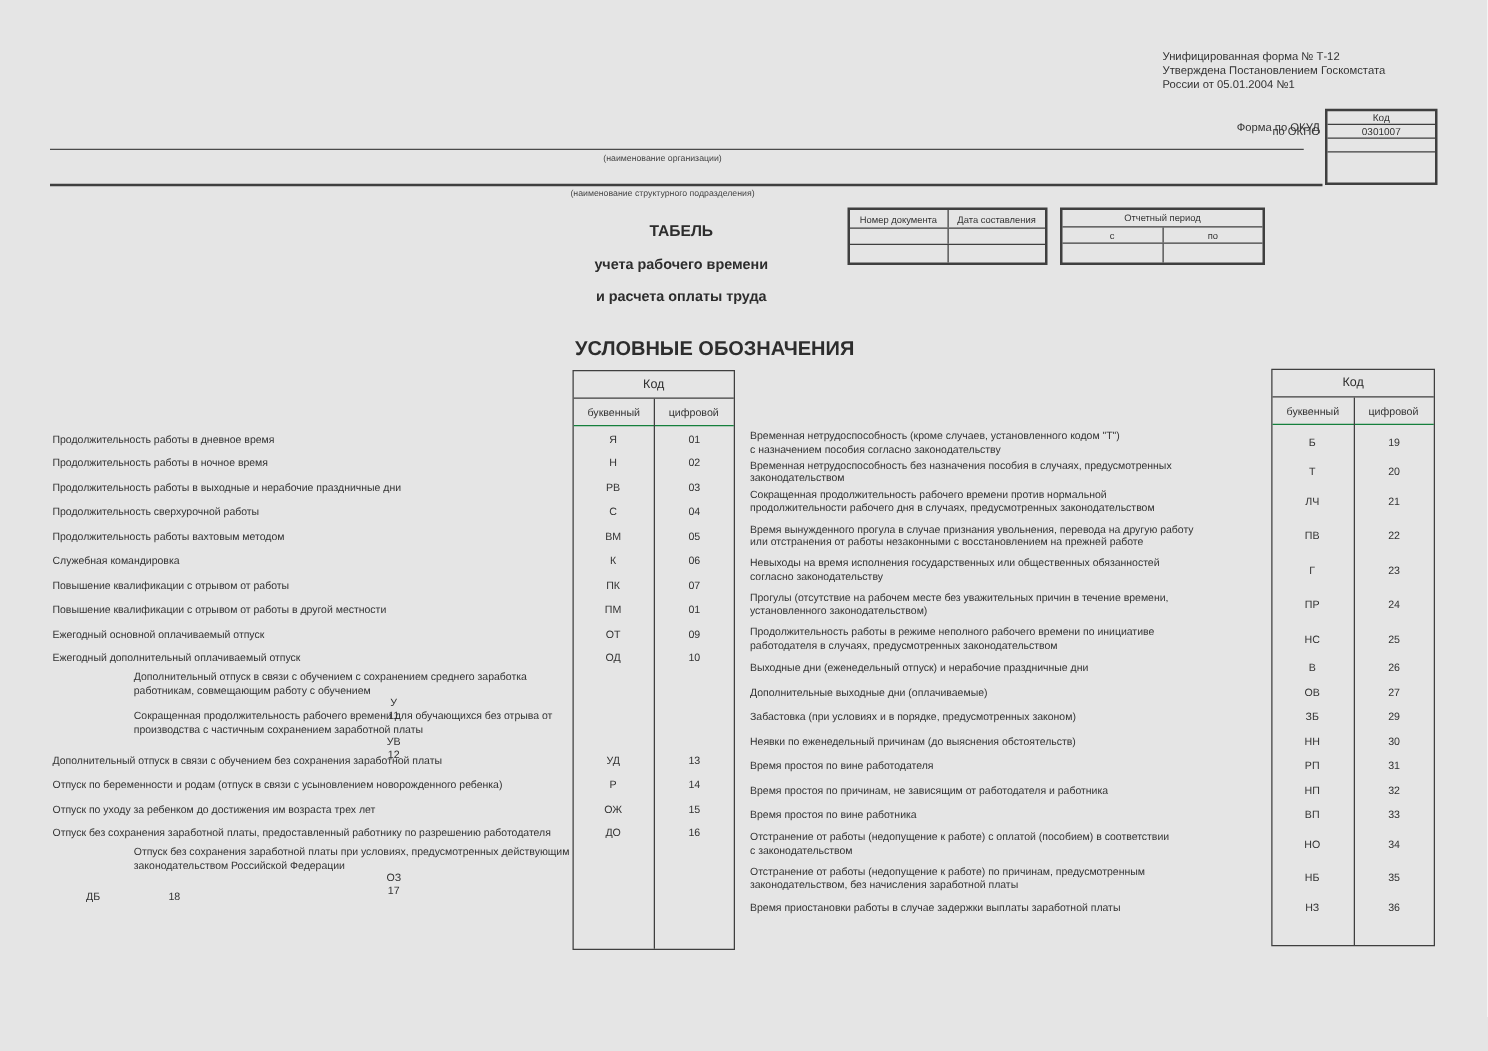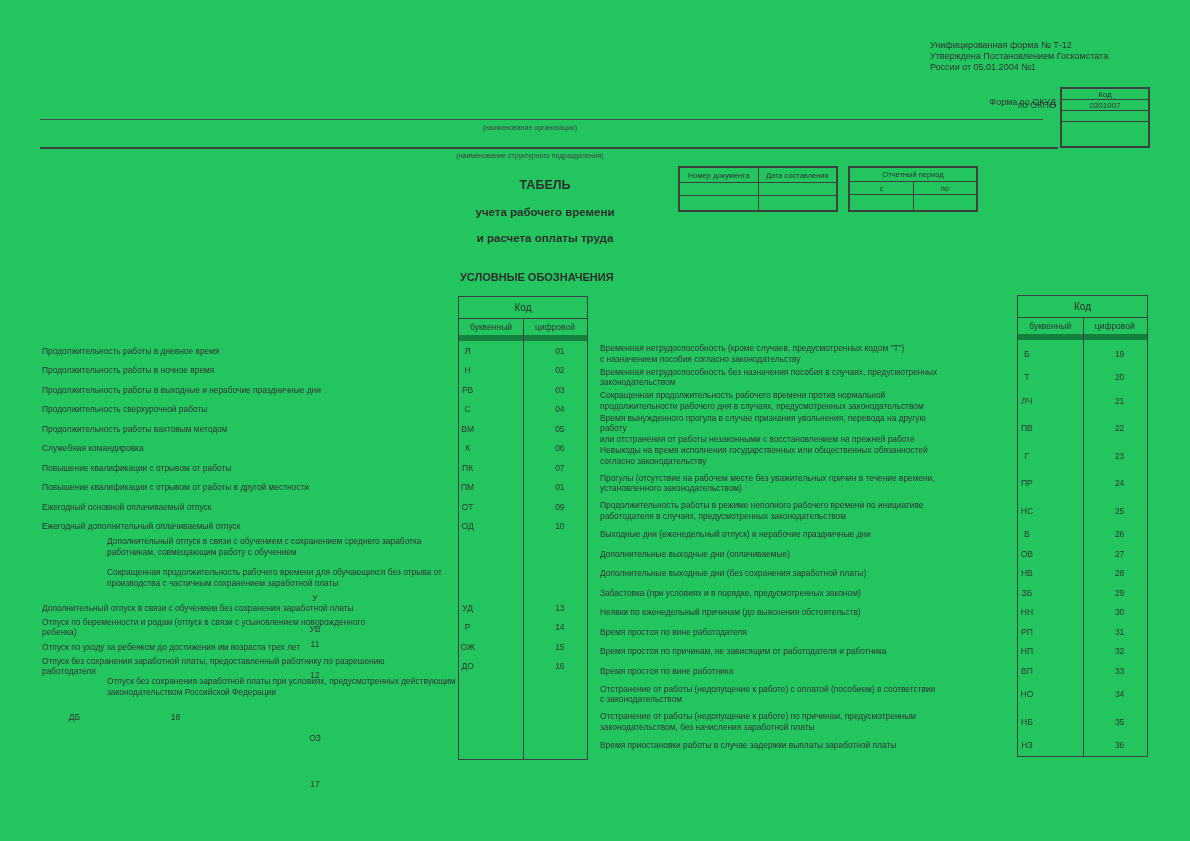--- a/index.html
+++ b/index.html
@@ -1,18 +1,18 @@
 <!DOCTYPE html>
 <html><head>
 <meta charset="utf-8">
 <style>
   * { margin:0; padding:0; box-sizing:border-box; }
   html,body { background:#fff; }
   .page {
-    position:relative; width:1190px; height:841px; background:#22c55e;
+    position:relative; width:1190px; height:841px; background:#e5e5e5;
     font-family:"Liberation Sans", sans-serif; color:#333; overflow:hidden;
   }
   .abs { position:absolute; }
 
   
   .form-ref { left:930px; top:40px; font-size:9px; line-height:11px; color:#333; }
 
   
   .okud-box { left:1060px; top:87px; width:90px; height:61px; border:2px solid #3f3f3f; font-size:8px; }
   .okud-box .r { height:11px; border-bottom:1px solid #3f3f3f; display:flex; align-items:center; justify-content:center; }
@@ -37,47 +37,47 @@
   .mtab { border:2px solid #3f3f3f; font-size:7.5px; color:#333; }
   .doc-meta { left:678px; top:166px; width:160px; height:46px; }
   .doc-meta .hd { display:flex; height:15px; border-bottom:1px solid #3f3f3f; }
   .doc-meta .hd div { flex:1; display:flex; align-items:center; justify-content:center; text-align:center; }
   .doc-meta .hd div:first-child { border-right:1px solid #3f3f3f; }
   .doc-meta .br { display:flex; height:13px; border-bottom:1px solid #3f3f3f; }
   .doc-meta .br.last { height:14px; border-bottom:none; }
   .doc-meta .br div { flex:1; }
   .doc-meta .br div:first-child { border-right:1px solid #3f3f3f; }
 
-  .period { left:848px; top:166px; width:130px; height:46px; }
+  .period { left:848px; top:166px; width:164px; height:46px; }
   .period .hd { height:14px; border-bottom:1px solid #3f3f3f; display:flex; align-items:center; justify-content:center; }
   .period .sub { display:flex; height:13px; border-bottom:1px solid #3f3f3f; }
   .period .sub div { flex:1; display:flex; align-items:center; justify-content:center; }
   .period .sub div:first-child { border-right:1px solid #3f3f3f; }
   .period .br { display:flex; height:15px; }
   .period .br div { flex:1; }
   .period .br div:first-child { border-right:1px solid #3f3f3f; }
 
   
-  .section-heading { left:460px; top:271px; font-size:11px; font-weight:bold; color:#2d2d2d; }
+  .section-heading { left:460px; top:271px; font-size:16px; font-weight:bold; color:#2d2d2d; }
 
   
   .legend { position:absolute; top:296px; height:464px; }
   .legend.lft { left:42px; width:546px; }
   .legend.rgt { left:600px; top:295px; width:548px; height:462px; }
 
   .codebox { position:absolute; top:0; bottom:0; border:1px solid #3f3f3f; }
   .lft .codebox { left:416px; width:130px; }
   .rgt .codebox { left:417px; width:131px; }
   .codebox .head { height:22px; border-bottom:1px solid #3f3f3f; display:flex; align-items:center; justify-content:center; font-size:10px; color:#2d2d2d; }
-  .codebox .sub { height:22px; border-bottom:6px solid #15803d; display:flex; }
+  .codebox .sub { height:22px; border-bottom:1px solid #15803d; display:flex; }
   .codebox .sub span { flex:1; display:flex; align-items:center; justify-content:center; font-size:8.5px; }
   .codebox .vdiv { position:absolute; left:50%; top:22px; bottom:0; width:1px; background:#3f3f3f; }
 
   .rows { position:absolute; left:0; right:0; top:45px; }
-  .lrow { display:flex; align-items:center;gap:36px; }
+  .lrow { display:flex; align-items:center; }
   .lrow.s { height:19.5px; }
   .lft .lrow.d { height:31px;flex-direction:column; }
   .rgt .lrow.d { height:27.5px; }
   .lrow .desc { font-size:8.4px; line-height:10.5px; white-space:pre-line; color:#333; padding-right:10px; }
   .lft .lrow .desc { width:416px; }
   .rgt .lrow .desc { width:417px; }
   .lrow .c1, .lrow .c2 { width:65px; text-align:center; font-size:8.5px; color:#333; }
   .rgt .lrow .c1, .rgt .lrow .c2 { width:65.5px; }
 </style>
 </head>
@@ -249,21 +249,21 @@
     <div class="codebox">
       <div class="head">Код</div>
       <div class="sub">
         <span>буквенный</span>
         <span>цифровой</span>
       </div>
       <div class="vdiv"></div>
     </div>
     <div class="rows">
       <div class="lrow d">
-          <div class="desc">Временная нетрудоспособность (кроме случаев, предусмотренных кодом "Т")
+          <div class="desc">Временная нетрудоспособность (кроме случаев, установленного кодом "Т")
 с назначением пособия согласно законодательству</div>
           <div class="c1">Б</div>
           <div class="c2">19</div>
         </div>
       <div class="lrow s">
           <div class="desc">Временная нетрудоспособность без назначения пособия в случаях, предусмотренных законодательством</div>
           <div class="c1">Т</div>
           <div class="c2">20</div>
         </div>
       <div class="lrow d">
@@ -300,25 +300,20 @@
           <div class="desc">Выходные дни (еженедельный отпуск) и нерабочие праздничные дни</div>
           <div class="c1">В</div>
           <div class="c2">26</div>
         </div>
       <div class="lrow s">
           <div class="desc">Дополнительные выходные дни (оплачиваемые)</div>
           <div class="c1">ОВ</div>
           <div class="c2">27</div>
         </div>
       <div class="lrow s">
-          <div class="desc">Дополнительные выходные дни (без сохранения заработной платы)</div>
-          <div class="c1">НВ</div>
-          <div class="c2">28</div>
-        </div>
-      <div class="lrow s">
           <div class="desc">Забастовка (при условиях и в порядке, предусмотренных законом)</div>
           <div class="c1">ЗБ</div>
           <div class="c2">29</div>
         </div>
       <div class="lrow s">
           <div class="desc">Неявки по еженедельный причинам (до выяснения обстоятельств)</div>
           <div class="c1">НН</div>
           <div class="c2">30</div>
         </div>
       <div class="lrow s">

